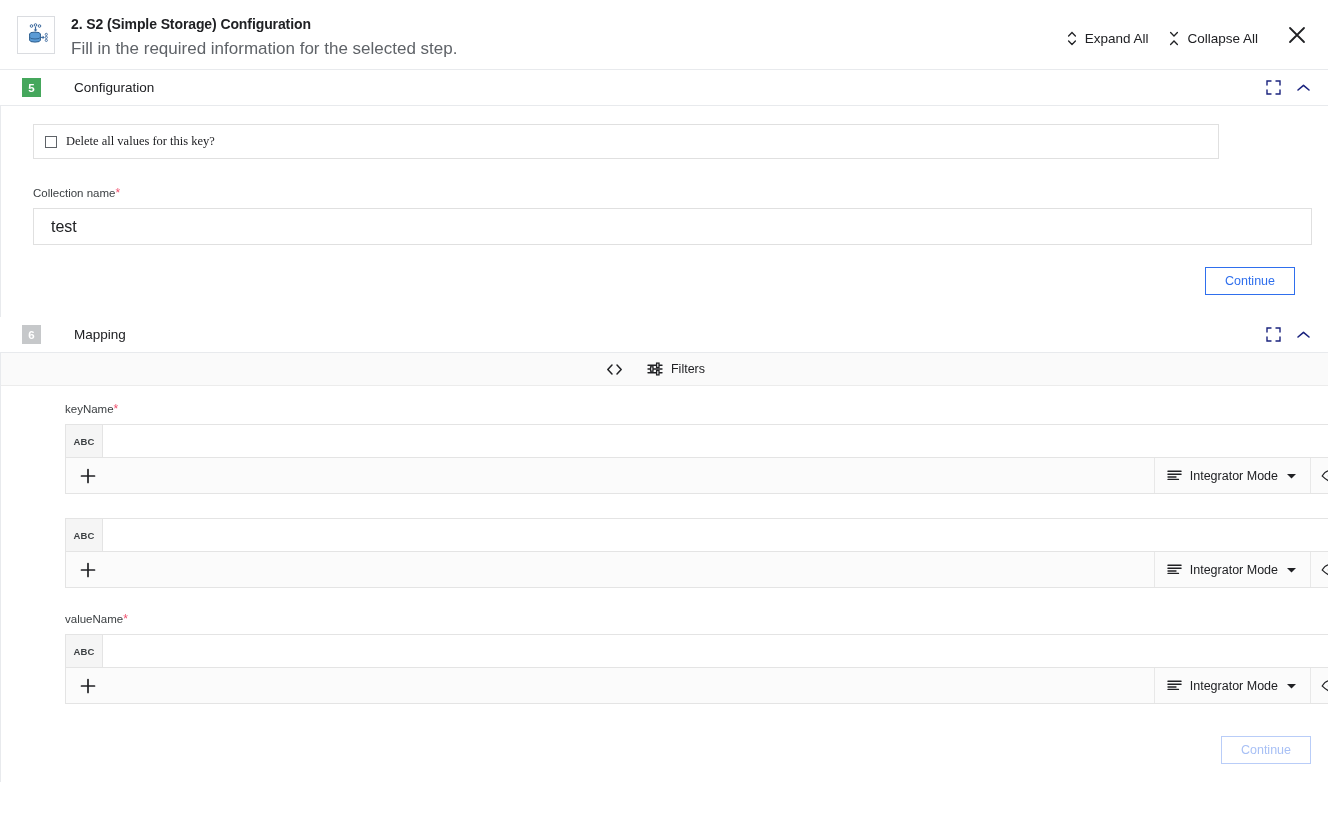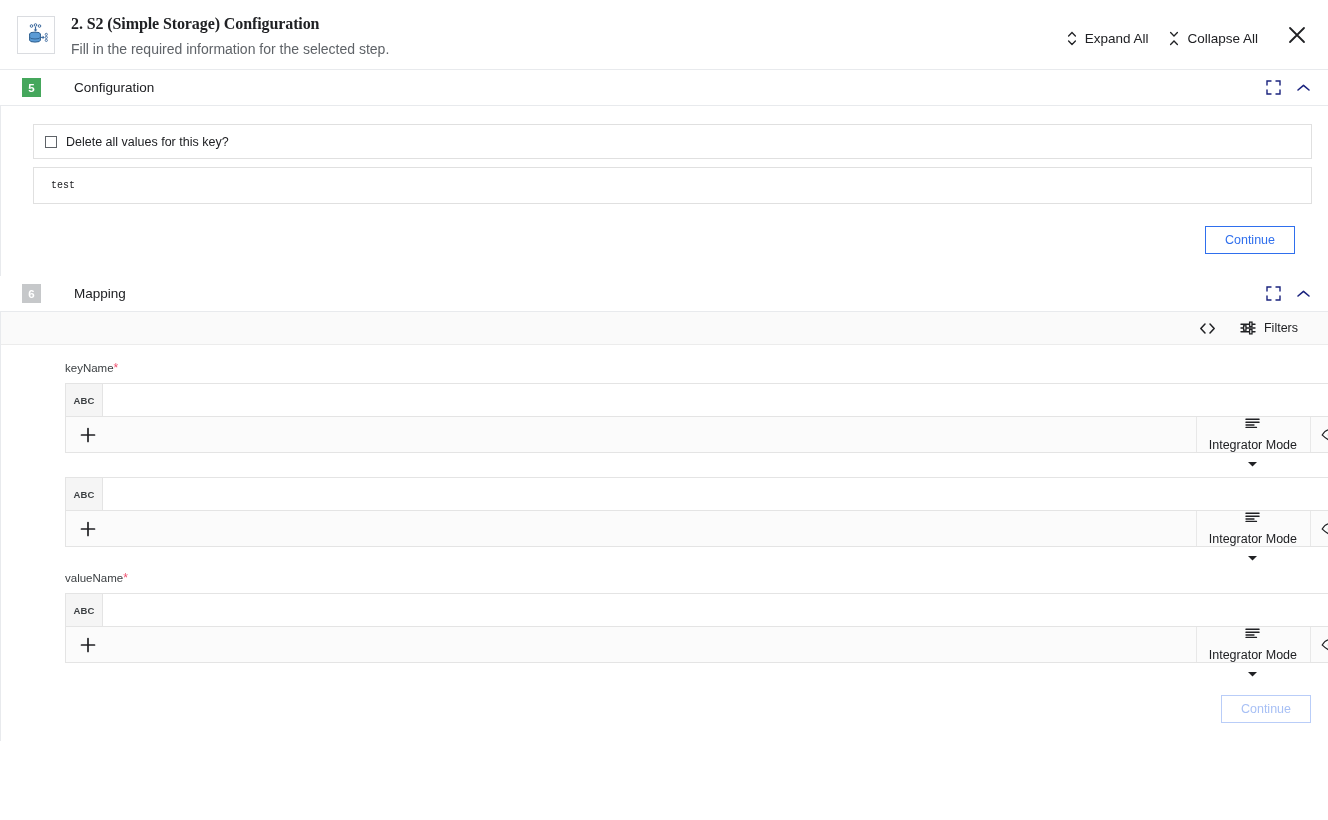--- a/index.html
+++ b/index.html
@@ -25,29 +25,28 @@
   .header-icon-box {
     width: 38px; height: 38px;
     margin-left: 17px;
     border: 1px solid #dadce0;
     background: #fff;
     display: flex; align-items: center; justify-content: center;
     flex: 0 0 auto;
   }
   .header-text { margin-left: 16px; flex: 1 1 auto; }
   .header-title {
-    font-size: 16px;
+    font-size: 14px;
     font-weight: bold;
     color: #202124;
     letter-spacing: -0.1px;
     line-height: 22px;
-    font-family: Liberation Serif, serif;
   }
   .header-sub {
-    font-size: 14px;
+    font-size: 17px;
     color: #5f6368;
     margin-top: 7px;
     line-height: 14px;
   }
   .header-actions {
     display: flex; align-items: flex-end;
     gap: 0px;
     margin-right: 14px;
     flex: 0 0 auto;
   }
@@ -120,21 +119,22 @@
   
   .cfg-inner { padding: 18px 17px 0 32px; }
 
   .checkbox-row {
     border: 1px solid #e0e0e0;
     height: 35px;
     display: flex;
     align-items: center;
     padding-left: 11px;
     background: #fff;
-    width: 1279px;
+    width: 1186px;
+    font-family: Liberation Serif, serif;
   }
   .cbx {
     width: 12px; height: 12px;
     border: 1px solid #5f6368;
     background: #fff;
     flex: 0 0 auto;
     cursor: pointer;
   }
   .cbx-label {
     margin-left: 9px;
@@ -149,24 +149,24 @@
     line-height: 14px;
   }
   .req { color: #f0506e; font-size: 12px; }
 
   .text-input {
     margin-top: 8px;
     width: 1279px;
     height: 37px;
     border: 1px solid #e0e0e0;
     background: #fff;
-    font-size: 10px;
+    font-size: 16px;
     color: #202124;
     padding: 0 0 0 17px;
-    font-family: Liberation Mono, monospace;
+    font-family: Liberation Sans, sans-serif;
     outline: none;
   }
 
   .btn-row {
     display: flex;
     justify-content: flex-end;
     padding: 22px 17px 22px 0;
     width: 1311px;
   }
   .btn-continue {
@@ -184,21 +184,21 @@
     cursor: default;
   }
 
   
   .map-toolbar {
     height: 33px;
     background: #fafafa;
     border-bottom: 1px solid #ececec;
     display: flex;
     align-items: center;
-    justify-content: flex-end;
+    justify-content: center;
     padding-right: 18px;
     gap: 0;
   }
   .tool-btn {
     display: flex; align-items: center;
     gap: 8px;
     font-size: 12.5px;
     color: #202124;
     padding: 5px 12px;
     cursor: pointer;
@@ -250,21 +250,20 @@
   }
   .foot-spacer { flex: 1 1 auto; }
   .mode-cell {
     display: flex; align-items: center;
     gap: 8px;
     padding: 0 13px 0 12px;
     border-left: 1px solid #e8e8e8;
     cursor: pointer;
     font-size: 12.5px;
     color: #202124;
-    flex-direction: column;
   }
   .eye-cell {
     width: 40px;
     border-left: 1px solid #e8e8e8;
     display: flex; align-items: center; justify-content: center;
     cursor: pointer;
   }
   .map-btn-row {
     display: flex;
     justify-content: flex-end;
@@ -363,20 +362,23 @@
     </div>
 
     <div class="panel-body">
       <div class="cfg-inner">
 
         <div class="checkbox-row">
           <div class="cbx"></div>
           <div class="cbx-label">Delete all values for this key?</div>
         </div>
 
+        <div class="field-label">
+          <span>Collection name</span><span class="req">*</span>
+        </div>
 
         <input class="text-input" type="text" value="test" style="">
 
       </div>
 
       <div class="btn-row">
         <button class="btn-continue">Continue</button>
       </div>
     </div>
   </div>

